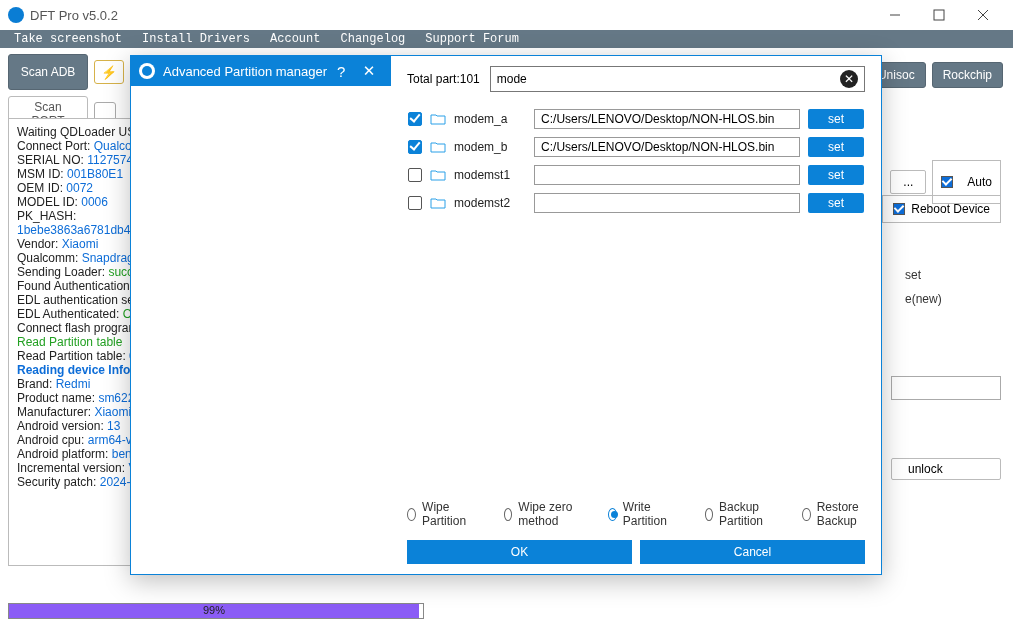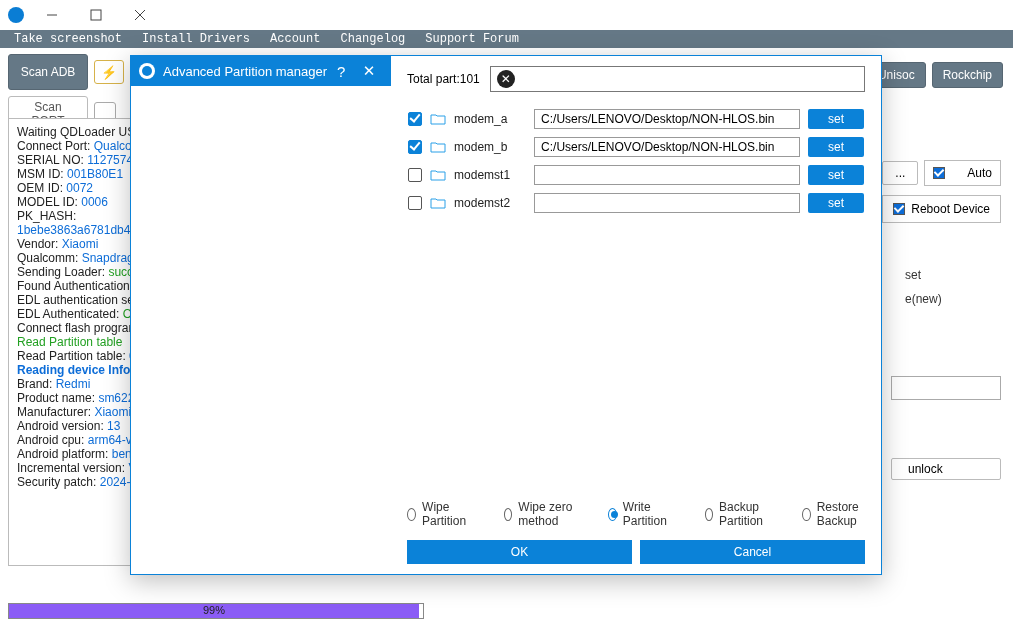--- a/index.html
+++ b/index.html
@@ -82,20 +82,21 @@
 .rad.sel .circ::after { content:""; position:absolute; left:2px; top:2px; width:7px; height:7px; background:#0b82d8; border-radius:50%; }
 
 .ok-row { display:flex; gap:8px; }
 .ok-row button { flex:1; background:#0b82d8; color:#fff; border:none; height:24px; font-size:12px; cursor:pointer; }
 </style>
 </head>
 <body>
 
 <div class="titlebar">
   <span class="icon"></span>
+  <span class="title">DFT Pro v5.0.2</span>
   <div class="win-btns">
     <div class="win-btn">
         <svg viewBox="0 0 12 12">
           <line x1="1" y1="6" x2="11" y2="6"></line>
         </svg>
       </div>
     <div class="win-btn">
         <svg viewBox="0 0 12 12">
           <rect x="1" y="1" width="10" height="10"></rect>
         </svg>
@@ -130,21 +131,21 @@
   </div>
 </div>
 
 <div class="right-btns">
   <button class="btn-dark">Unisoc</button>
   <button class="btn-dark">Rockchip</button>
 </div>
 
 <div style="position:absolute; right:12px; top:160px; display:flex; gap:6px; align-items:center;">
   <button class="right-btn-sm">...</button>
-  <div style="display:flex;align-items:center;gap:22px;border:1px solid #bbb;padding:5px 8px;text-align:center;">
+  <div style="display:flex;align-items:center;gap:14px;border:1px solid #bbb;padding:14px 8px;text-align:center;">
     <span class="chk checked"></span>
     <span>Auto</span>
   </div>
 </div>
 <div style="position:absolute; right:12px; top:195px;">
   <div class="reboot-box">
     <span class="chk checked"></span>
     <span>Reboot Device</span>
   </div>
 </div>
@@ -198,20 +199,21 @@
         <span></span>
       </span>
     <span class="mt">Advanced Partition manager</span>
     <span class="mx">?</span>
     <span class="mx">✕</span>
   </div>
   <div class="modal-body">
     <div class="search-row">
       <span class="lbl">Total part:101</span>
       <div class="search-box">
+        <input value="mode" style="">
         <span class="xicon">✕</span>
       </div>
     </div>
 
     <div class="part-list" id="partlist">
         <div class="part-row">
           <span class="part-chk on"></span>
           <span class="folder-ico"><svg viewBox="0 0 16 12">
               <path d="M1 2h5l1 1h8v8H1z" fill="none" stroke="#2aa0e8" stroke-width="1"></path>
             </svg></span>

